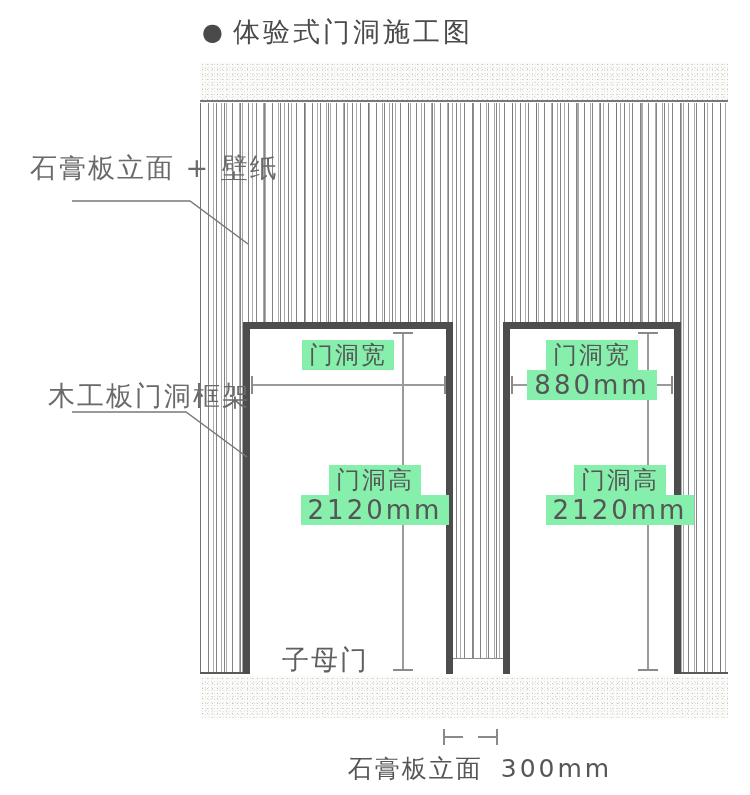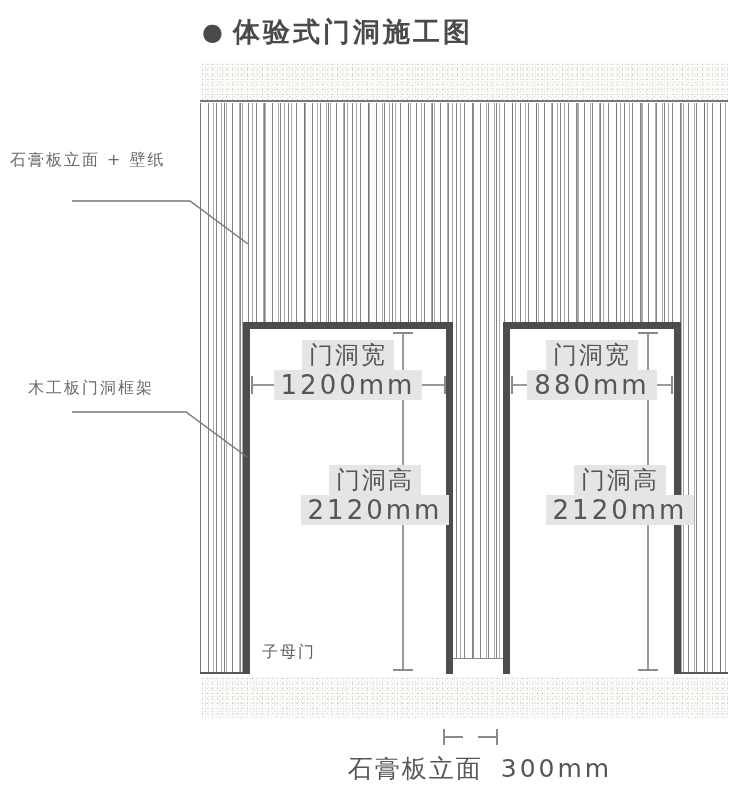--- a/index.html
+++ b/index.html
@@ -14,21 +14,21 @@
   }
   .abs { position: absolute; }
 
   
   .title-row {
     left: 202px; top: 14px;
     display: flex; align-items: center;
     color: #4a4a4a;
   }
   .title-bullet { font-size: 24px; margin-right: 10px; line-height: 36px; }
-  .title-text { font-size: 27px; font-weight: bold; letter-spacing: 3px; line-height: 36px; }
+  .title-text { font-size: 27px; font-weight: normal; letter-spacing: 3px; line-height: 36px; }
 
   
   .stipple {
     background-color: #fbfbfa;
     background-image:
       radial-gradient(circle, #c9c9c4 0.8px, transparent 0.9px),
       radial-gradient(circle, #d9d9d4 0.8px, transparent 0.9px),
       radial-gradient(circle, #e3e3de 0.8px, transparent 0.9px);
     background-size: 5px 5px, 7px 7px, 3px 3px;
     background-position: 0 0, 2px 3px, 1px 1px;
@@ -69,31 +69,31 @@
   .dim-v-line { border-left: 2px solid #9a9a9a; width: 0; }
   .tick-v { width: 2px; height: 18px; background: #8a8a8a; }
   .tick-h { width: 20px; height: 2px; background: #8a8a8a; }
 
   .dim-text {
     text-align: center; color: #555555; z-index: 5;
   }
   .dim-text .l1 { font-size: 24px; line-height: 30px; letter-spacing: 2px; }
   .dim-text .l2 { font-size: 26px; line-height: 30px; letter-spacing: 3px; }
   .dim-text span {
-    display: inline-block; background: #e5e5e5; padding: 0 7px;
+    display: inline-block; background: #86efac; padding: 0 7px;
   }
 
   .w-dim-text-left  { left: 250px; top: 340px; width: 196px; }
   .w-dim-text-right { left: 510px; top: 340px; width: 164px; }
   .h-dim-text-left  { left: 290px; top: 465px; width: 170px; }
   .h-dim-text-right { left: 535px; top: 465px; width: 170px; }
 
   
   .callout {
-    color: #6a6a6a; font-size: 16px; letter-spacing: 2px; white-space: nowrap;
+    color: #6a6a6a; font-size: 27px; letter-spacing: 2px; white-space: nowrap; margin-left: 20px;
   }
   .label-finish { left: 10px; top: 150px; }
   .label-frame  { left: 28px; top: 378px; }
   .label-door-type { left: 262px; top: 642px; color: #5f5f5f; }
 
   #leader-svg { left: 0; top: 0; pointer-events: none; z-index: 4; }
 
   
   #gap-marks { left: 438px; top: 727px; }
   .bottom-dim {
@@ -122,21 +122,20 @@
   <div class="abs pier-bottom-strip"></div>
 
   <div class="abs door door-left"></div>
   <div class="abs door door-right"></div>
 
   <div class="abs dim-h-line" style="left:252px; top:384px; width:193px;"></div>
   <div class="abs tick-v" style="left:251px; top:376px;"></div>
   <div class="abs tick-v" style="left:444px; top:376px;"></div>
   <div class="abs dim-text w-dim-text-left">
     <div class="l1"><span>门洞宽</span></div>
-    <div class="l2"><span>1200mm</span></div>
   </div>
 
   <div class="abs dim-v-line" style="left:402px; top:333px; height:337px;"></div>
   <div class="abs tick-h" style="left:393px; top:332px;"></div>
   <div class="abs tick-h" style="left:393px; top:669px;"></div>
   <div class="abs dim-text h-dim-text-left">
     <div class="l1"><span>门洞高</span></div>
     <div class="l2"><span>2120mm</span></div>
   </div>
 

